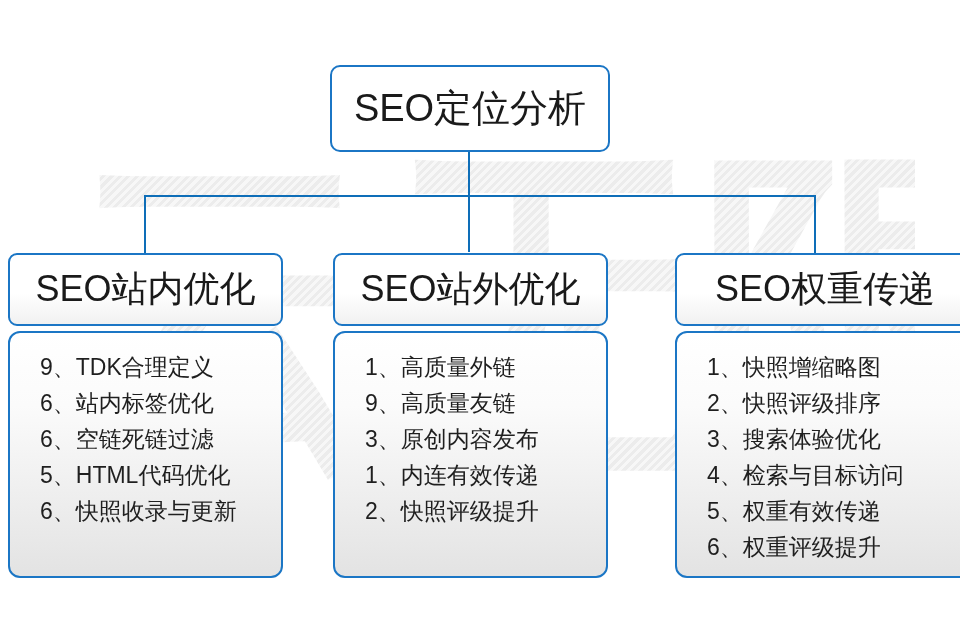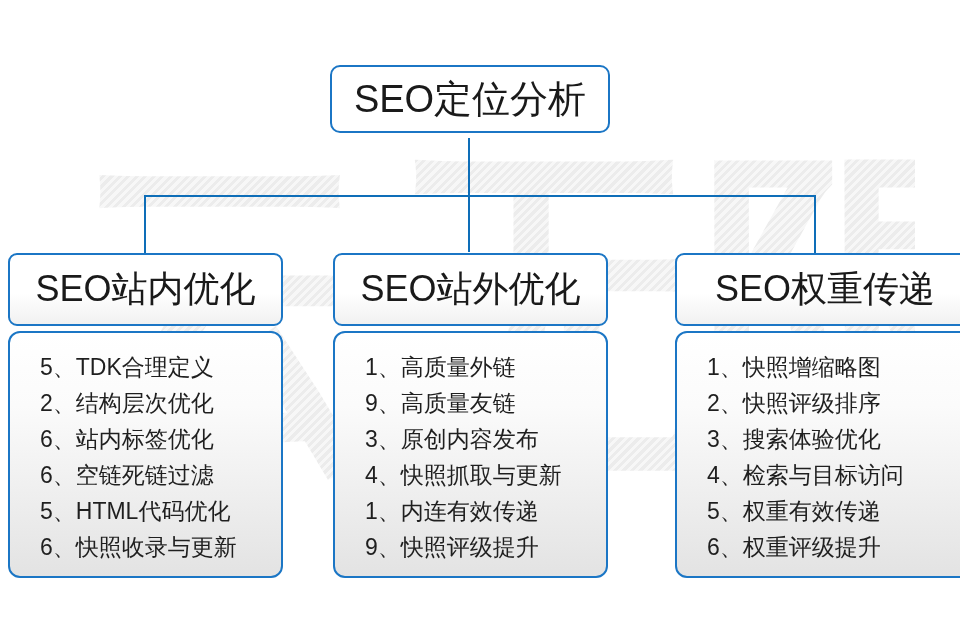--- a/index.html
+++ b/index.html
@@ -28,21 +28,21 @@
   #line-left-drop  {left:144px;top:195px;height:58px;}
   #line-right-drop {left:814px;top:195px;height:58px;}
   
   .node{
     position:absolute;z-index:2;box-sizing:border-box;
     border:2px solid #1b76c5;background:#ffffff;
     display:flex;align-items:center;justify-content:center;
     color:#1a1a1a;
   }
   .root-node{
-    left:330px;top:65px;width:280px;height:68px;
+    left:330px;top:65px;width:280px;height:87px;
     border-radius:10px;font-size:38px;
   }
   .branch-title{
     top:253px;height:73px;border-radius:9px;font-size:36px;
     background:linear-gradient(#ffffff 55%,#f1f1f1 100%);
   }
   .branch-list{
     position:absolute;z-index:2;box-sizing:border-box;
     top:331px;height:247px;
     border:2px solid #1b76c5;border-radius:12px;
@@ -67,38 +67,36 @@
 <div class="line v" id="line-right-drop"></div>
 
 <div class="node root-node">
   <span>SEO定位分析</span>
 </div>
 
 <div class="node branch-title pos-left">
   <span>SEO站内优化</span>
 </div>
 <div class="branch-list pos-left">
-    <div class="item">5、TDK合理定义</div>
-    <div class="item">2、结构层次优化</div>
+    <div class="item">9、TDK合理定义</div>
     <div class="item">6、站内标签优化</div>
     <div class="item">6、空链死链过滤</div>
     <div class="item">5、HTML代码优化</div>
     <div class="item">6、快照收录与更新</div>
   </div>
 
 <div class="node branch-title pos-mid">
   <span>SEO站外优化</span>
 </div>
 <div class="branch-list pos-mid">
     <div class="item">1、高质量外链</div>
     <div class="item">9、高质量友链</div>
     <div class="item">3、原创内容发布</div>
-    <div class="item">4、快照抓取与更新</div>
     <div class="item">1、内连有效传递</div>
-    <div class="item">9、快照评级提升</div>
+    <div class="item">2、快照评级提升</div>
   </div>
 
 <div class="node branch-title pos-right">
   <span>SEO权重传递</span>
 </div>
 <div class="branch-list pos-right">
     <div class="item">1、快照增缩略图</div>
     <div class="item">2、快照评级排序</div>
     <div class="item">3、搜索体验优化</div>
     <div class="item">4、检索与目标访问</div>

